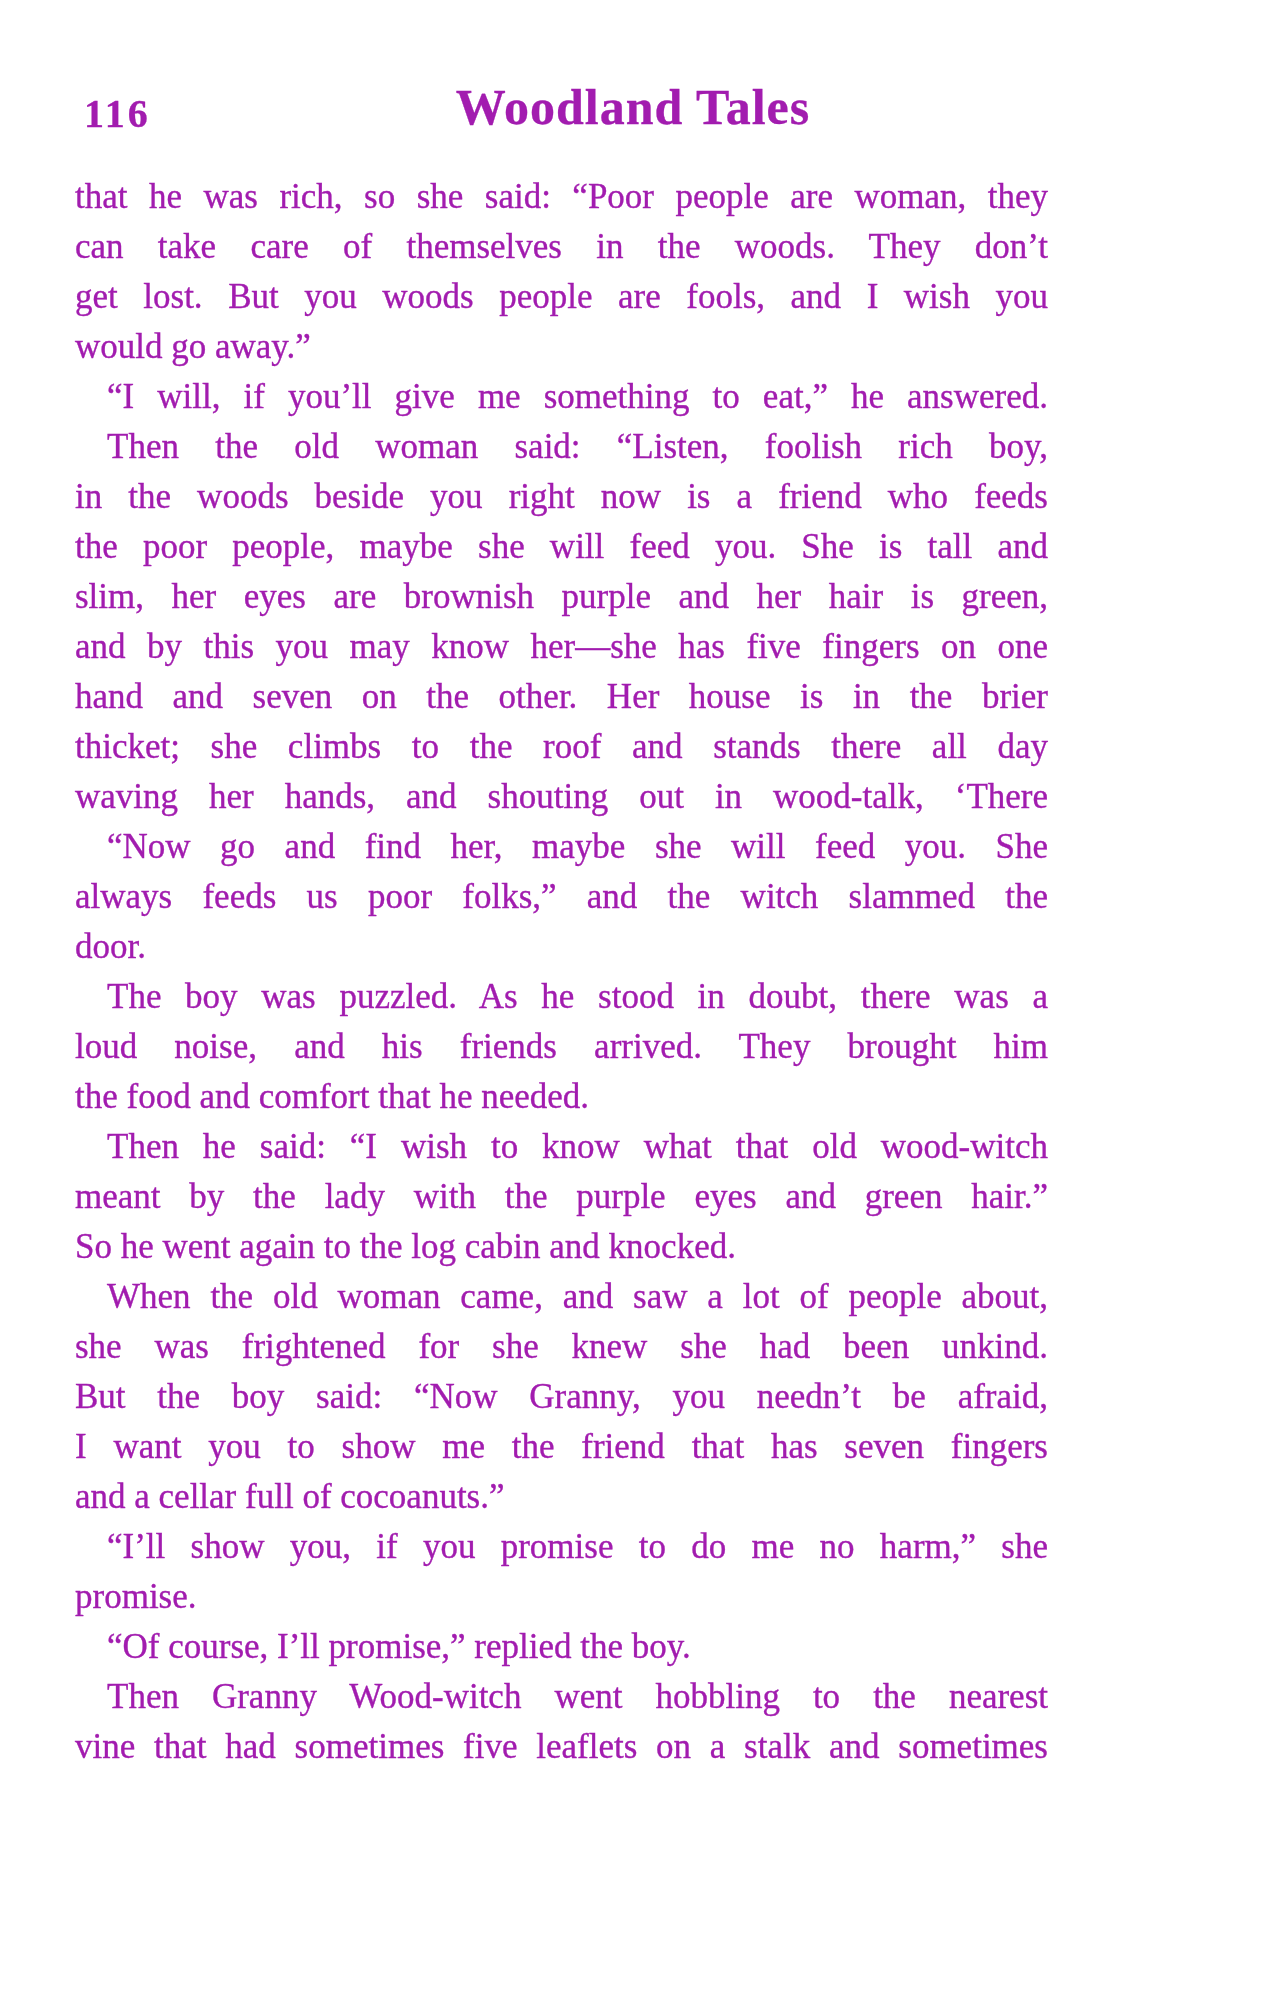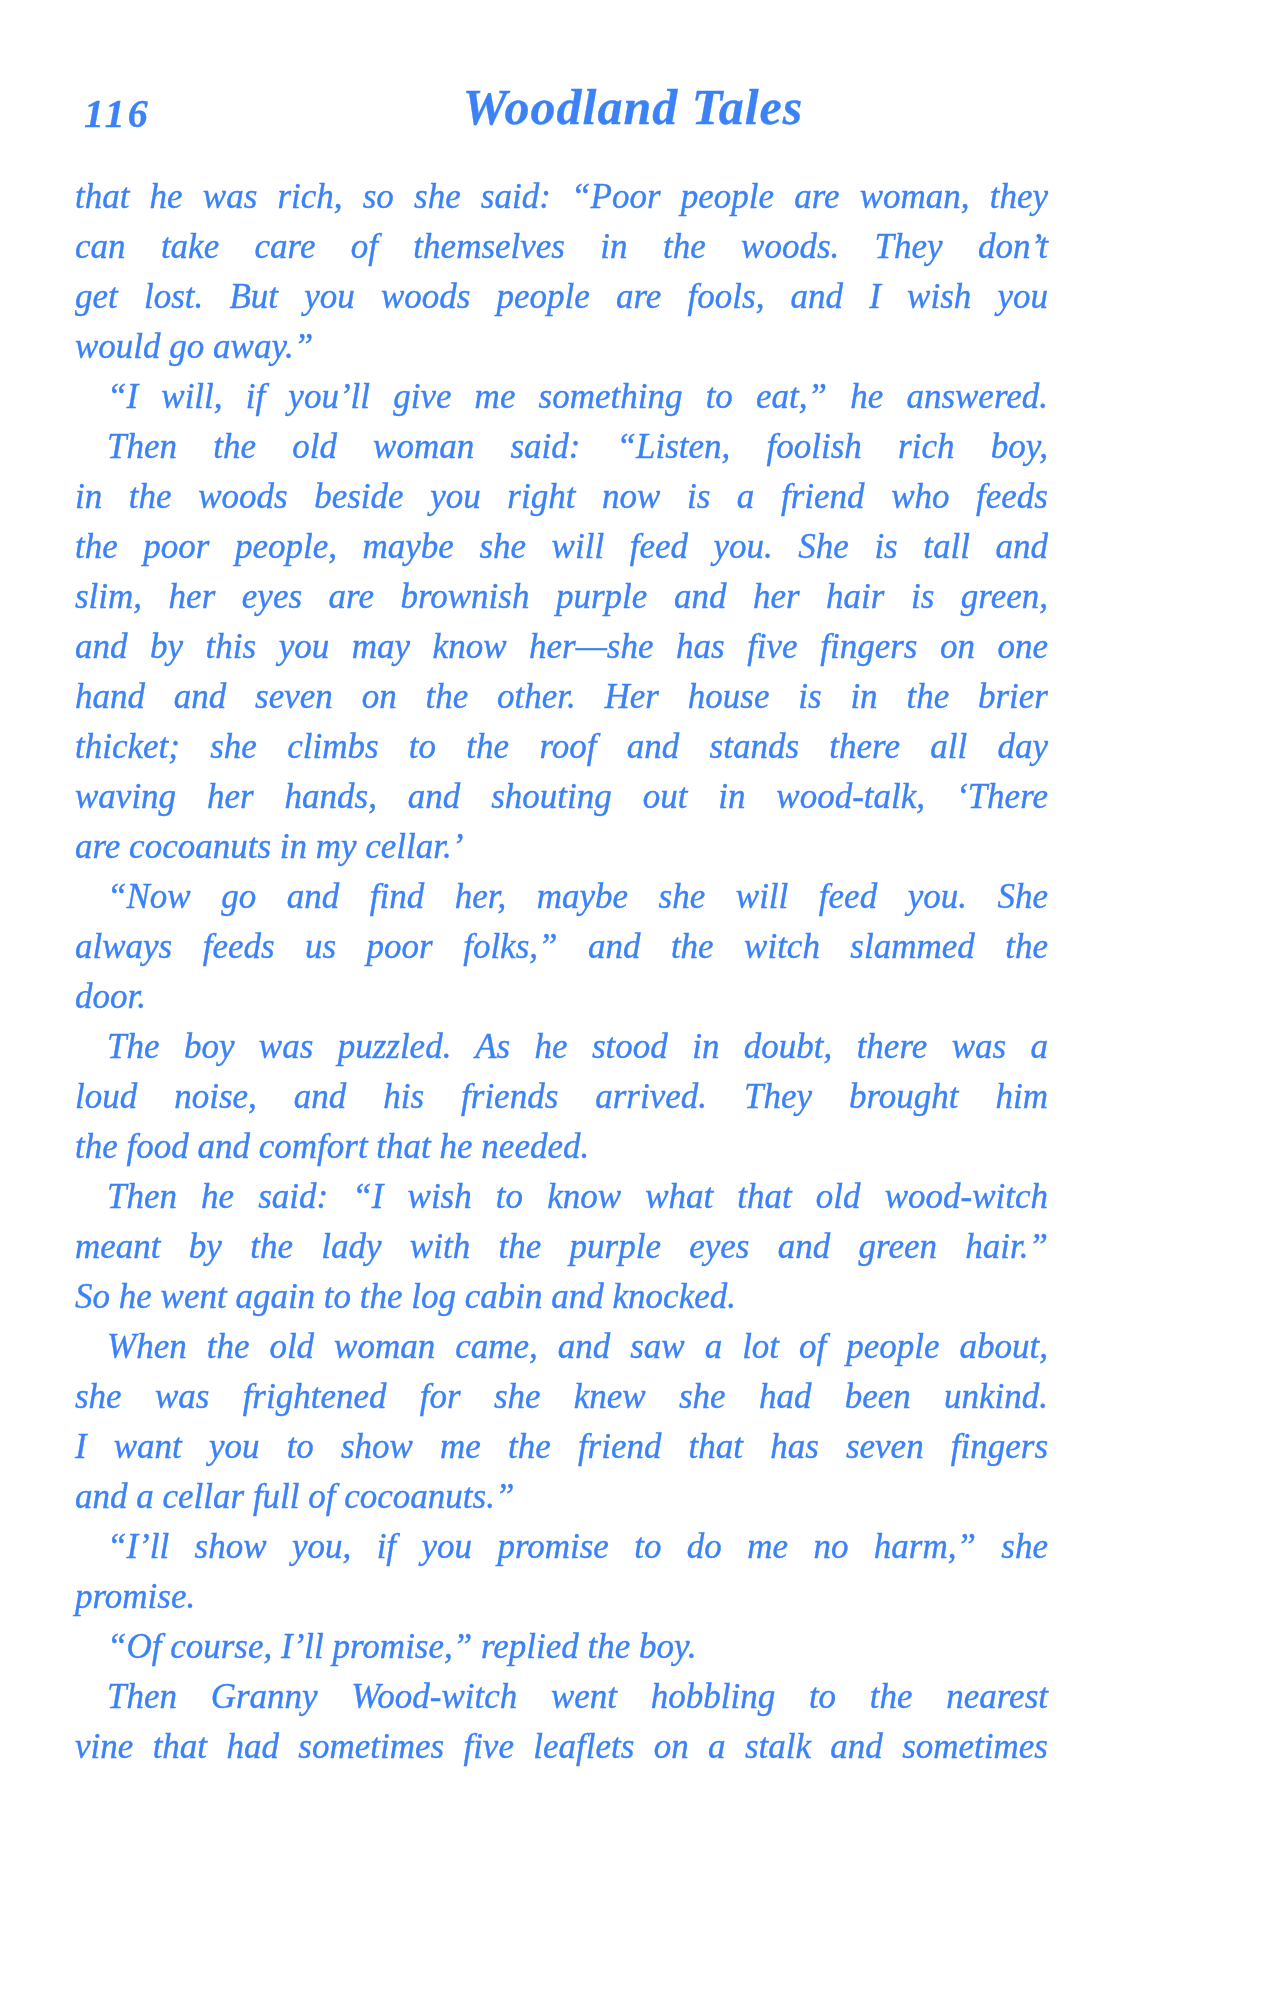--- a/index.html
+++ b/index.html
@@ -44,51 +44,51 @@
     line-height: 50px;
     -webkit-text-stroke: 0.35px currentColor;
   }
   .line { height: 50px; text-align: left; }
   .line.justify { text-align: justify; text-align-last: justify; }
   .line.indent { text-indent: 32px; }
 </style>
 </head>
 <body>
 
-<div class="page" style="background: rgb(255, 255, 255); color: #3b82f6; font-style: italic;">
+<div class="page" style="background: rgb(255, 255, 255); color: #a21caf;">
   <div>
     <span class="pagenum">116</span>
     <span class="title">Woodland Tales</span>
   </div>
   <div class="textblock">
       <div class="line justify">that he was rich, so she said: “Poor people are woman, they</div>
       <div class="line justify">can take care of themselves in the woods.  They don’t</div>
       <div class="line justify">get lost.  But you woods people are fools, and I wish you</div>
       <div class="line">would go away.”</div>
       <div class="line indent justify">“I will, if you’ll give me something to eat,” he answered.</div>
       <div class="line indent justify">Then the old woman said: “Listen, foolish rich boy,</div>
       <div class="line justify">in the woods beside you right now is a friend who feeds</div>
       <div class="line justify">the poor people, maybe she will feed you.  She is tall and</div>
       <div class="line justify">slim, her eyes are brownish purple and her hair is green,</div>
       <div class="line justify">and by this you may know her—she has five fingers on one</div>
       <div class="line justify">hand and seven on the other.  Her house is in the brier</div>
       <div class="line justify">thicket; she climbs to the roof and stands there all day</div>
       <div class="line justify">waving her hands, and shouting out in wood-talk, ‘There</div>
-      <div class="line">are cocoanuts in my cellar.’</div>
       <div class="line indent justify">“Now go and find her, maybe she will feed you.  She</div>
       <div class="line justify">always feeds us poor folks,” and the witch slammed the</div>
       <div class="line">door.</div>
       <div class="line indent justify">The boy was puzzled.  As he stood in doubt, there was a</div>
       <div class="line justify">loud noise, and his friends arrived.  They brought him</div>
       <div class="line">the food and comfort that he needed.</div>
       <div class="line indent justify">Then he said: “I wish to know what that old wood-witch</div>
       <div class="line justify">meant by the lady with the purple eyes and green hair.”</div>
       <div class="line">So he went again to the log cabin and knocked.</div>
       <div class="line indent justify">When the old woman came, and saw a lot of people about,</div>
       <div class="line justify">she was frightened for she knew she had been unkind.</div>
+      <div class="line justify">But the boy said: “Now Granny, you needn’t be afraid,</div>
       <div class="line justify">I want you to show me the friend that has seven fingers</div>
       <div class="line">and a cellar full of cocoanuts.”</div>
       <div class="line indent justify">“I’ll show you, if you promise to do me no harm,” she</div>
       <div class="line">promise.</div>
       <div class="line indent">“Of course, I’ll promise,” replied the boy.</div>
       <div class="line indent justify">Then Granny Wood-witch went hobbling to the nearest</div>
       <div class="line justify">vine that had sometimes five leaflets on a stalk and sometimes</div>
     </div>
 </div>
 

